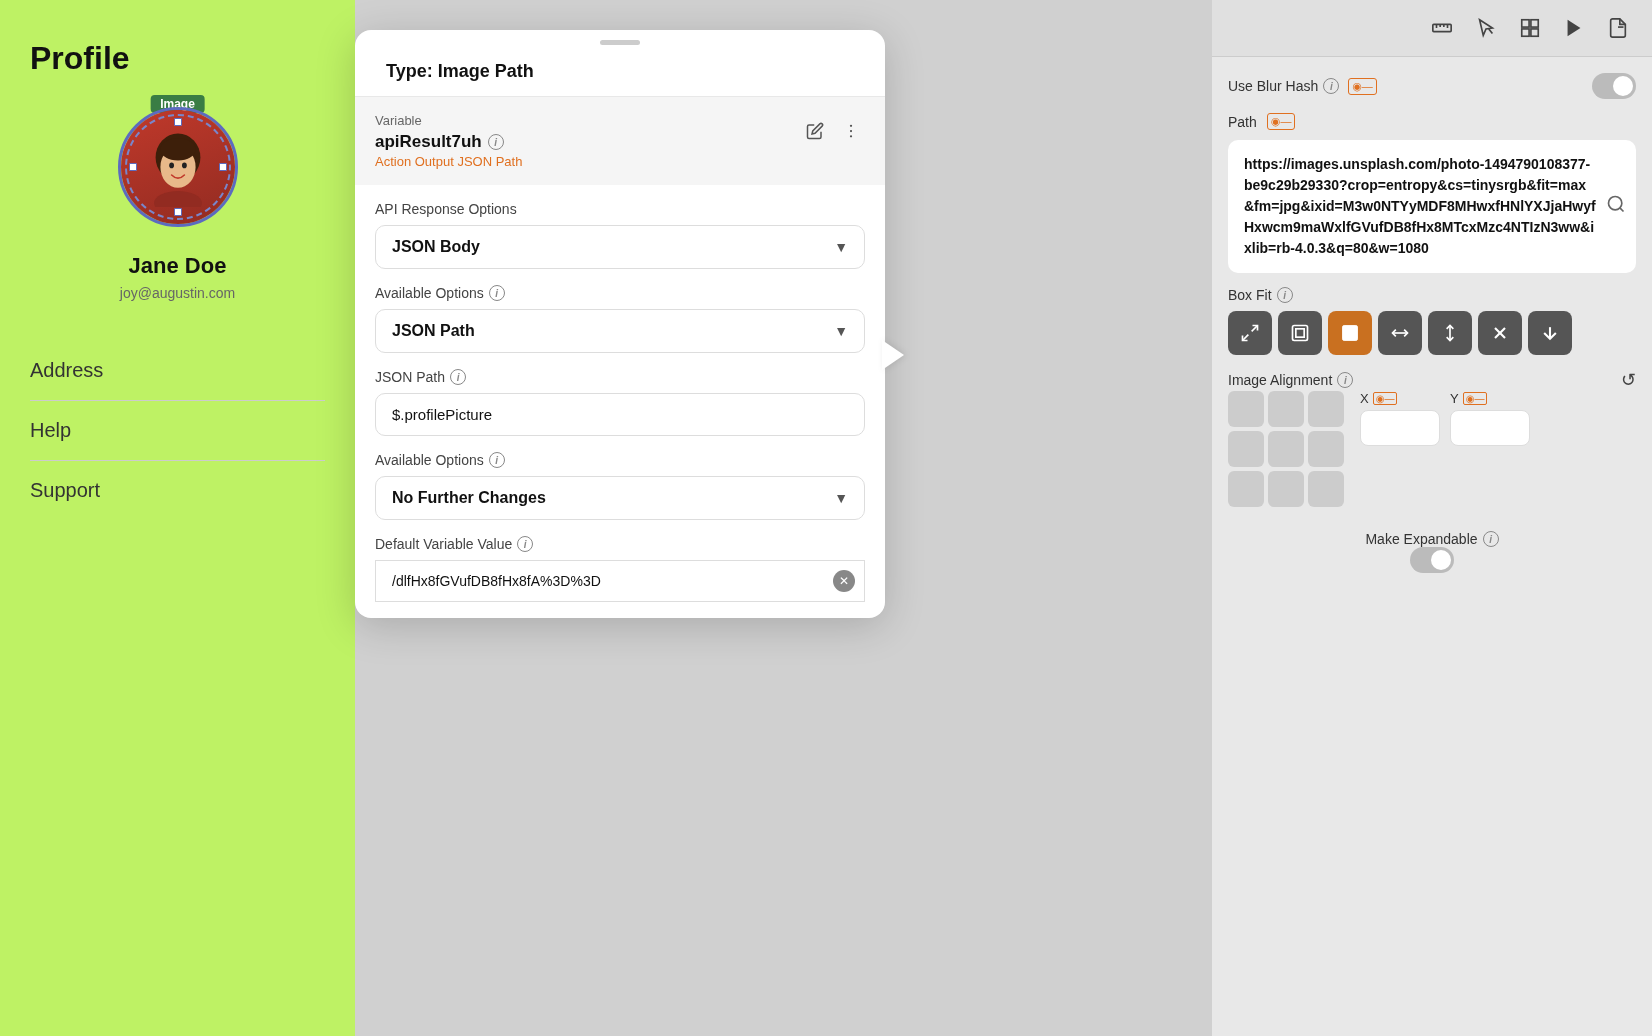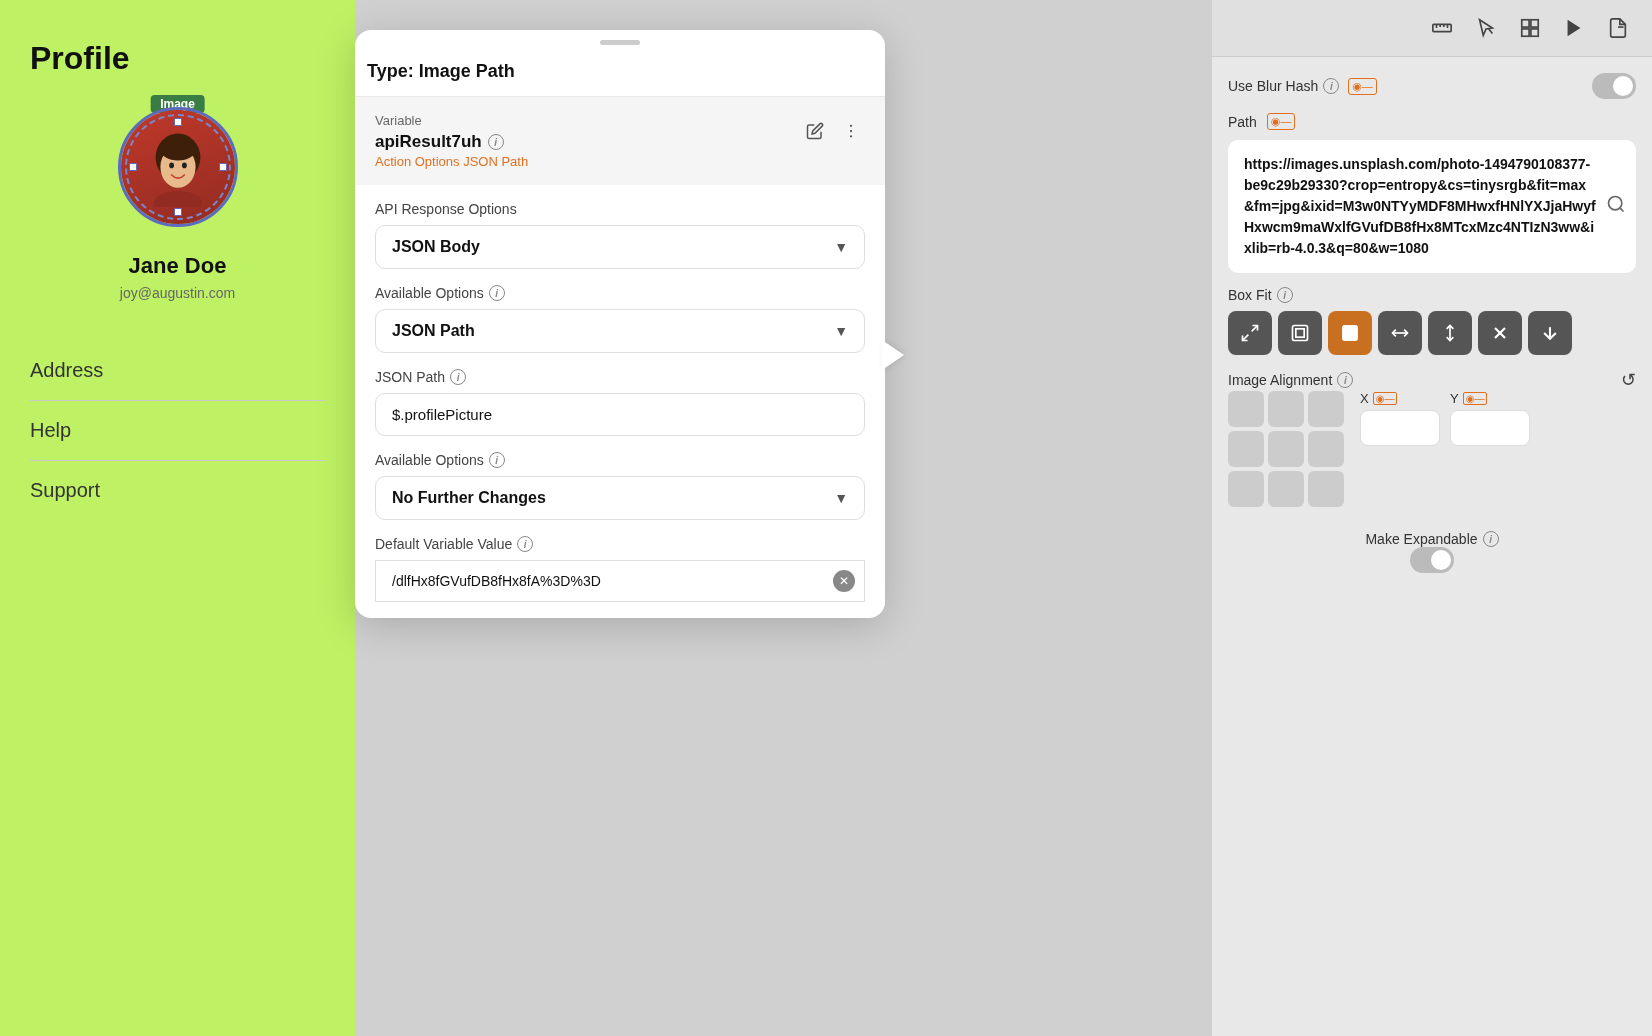--- a/index.html
+++ b/index.html
@@ -138,21 +138,21 @@
 
     .modal-drag-handle {
       width: 40px;
       height: 5px;
       background: #ccc;
       border-radius: 3px;
       margin: 10px auto 0;
     }
 
     .modal-header {
-      padding: 16px 12px 14px;
+      padding: 16px 31px 14px;
       border-bottom: 1px solid #e8e8e8;
     }
 
     .modal-title {
       font-size: 18px;
       font-weight: 700;
       color: #111;
     }
 
     
@@ -601,21 +601,21 @@
     <div class="modal-title">Type: Image Path</div>
   </div>
 
   <div class="variable-section">
     <div class="variable-left">
       <div class="variable-label">Variable</div>
       <div class="variable-name">
         <span>apiResult7uh</span>
         <span class="info-icon">i</span>
       </div>
-      <div class="variable-subtitle">Action Options JSON Path</div>
+      <div class="variable-subtitle">Action Output JSON Path</div>
     </div>
     <div class="variable-actions">
       <button class="icon-btn">
         <svg width="18" height="18" viewBox="0 0 24 24" fill="none" stroke="#555" stroke-width="2">
           <path d="M11 4H4a2 2 0 00-2 2v14a2 2 0 002 2h14a2 2 0 002-2v-7"></path>
           <path d="M18.5 2.5a2.121 2.121 0 013 3L12 15l-4 1 1-4 9.5-9.5z"></path>
         </svg>
       </button>
       <button class="icon-btn">
         <svg width="18" height="18" viewBox="0 0 24 24" fill="#555">

